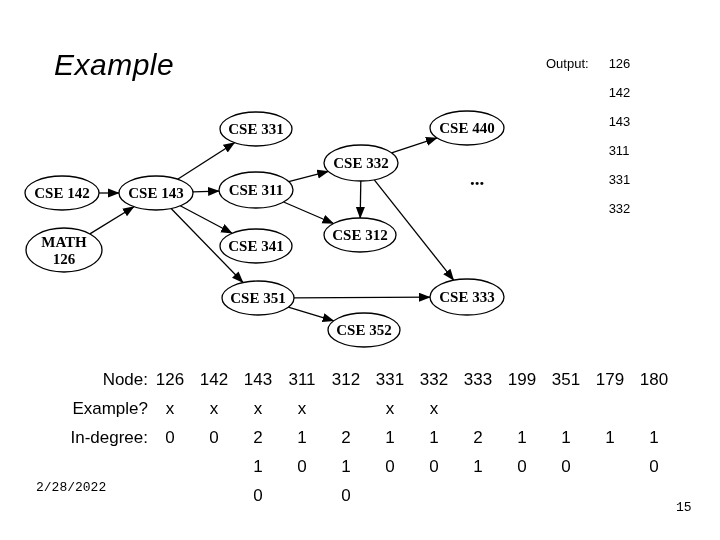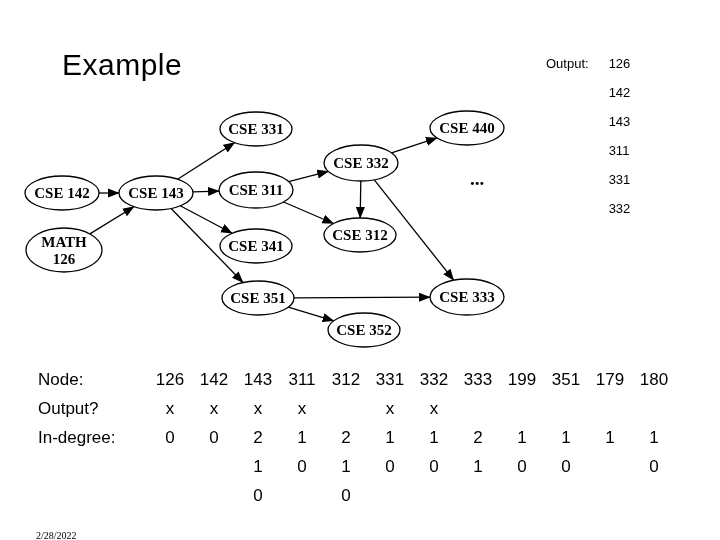--- a/index.html
+++ b/index.html
@@ -5,22 +5,22 @@
   * { margin:0; padding:0; box-sizing:border-box; }
   html,body { background:#ffffff; }
   body {
     width:720px; height:540px;
     font-family:"Liberation Sans", sans-serif;
     color:#000;
   }
   #slide { position:relative; width:720px; height:540px; background:#ffffff; overflow:hidden; }
 
   #slide-title {
-    position:absolute; left:62px; top:48px;
-    font-size:30px; letter-spacing:0.5px;
+    position:absolute; left:54px; top:48px;
+    font-size:30px; font-style:italic; letter-spacing:0.5px;
     font-family:"Liberation Sans", sans-serif;
   }
 
   #output-block {
     position:absolute; left:546px; top:49px;
     display:flex; font-size:13px; line-height:29px;
   }
   #output-label { margin-right:20px; white-space:nowrap; }
   #output-values div { text-align:left; }
 
@@ -35,26 +35,26 @@
     font-size:19px; font-weight:bold;
     text-anchor:middle;
   }
 
   #status-table {
     position:absolute; left:38px; top:365px;
     display:grid;
     grid-template-columns:110px repeat(12, 44px);
     font-size:17px; line-height:29px;
   }
-  .tlabel { text-align:left; white-space:nowrap; }
+  .tlabel { text-align:right; white-space:nowrap; }
   .tcell  { text-align:center; }
 
   #slide-date, #page-number {
-    position:absolute; top:530px;
-    font-family:Liberation Serif, serif; font-size:10px;
+    position:absolute; top:480px;
+    font-family:Liberation Mono, monospace; font-size:13px;
   }
   #slide-date { left:36px; }
   #page-number { left:676px;margin-top:20px; }
 </style>
 </head>
 <body>
 
 <div id="slide">
 
   <div id="slide-title">Example</div>
@@ -148,21 +148,21 @@
       <div class="tcell">143</div>
       <div class="tcell">311</div>
       <div class="tcell">312</div>
       <div class="tcell">331</div>
       <div class="tcell">332</div>
       <div class="tcell">333</div>
       <div class="tcell">199</div>
       <div class="tcell">351</div>
       <div class="tcell">179</div>
       <div class="tcell">180</div>
-      <div class="tlabel">Output?</div>
+      <div class="tlabel">Example?</div>
       <div class="tcell">x</div>
       <div class="tcell">x</div>
       <div class="tcell">x</div>
       <div class="tcell">x</div>
       <div class="tcell"></div>
       <div class="tcell">x</div>
       <div class="tcell">x</div>
       <div class="tcell"></div>
       <div class="tcell"></div>
       <div class="tcell"></div>

